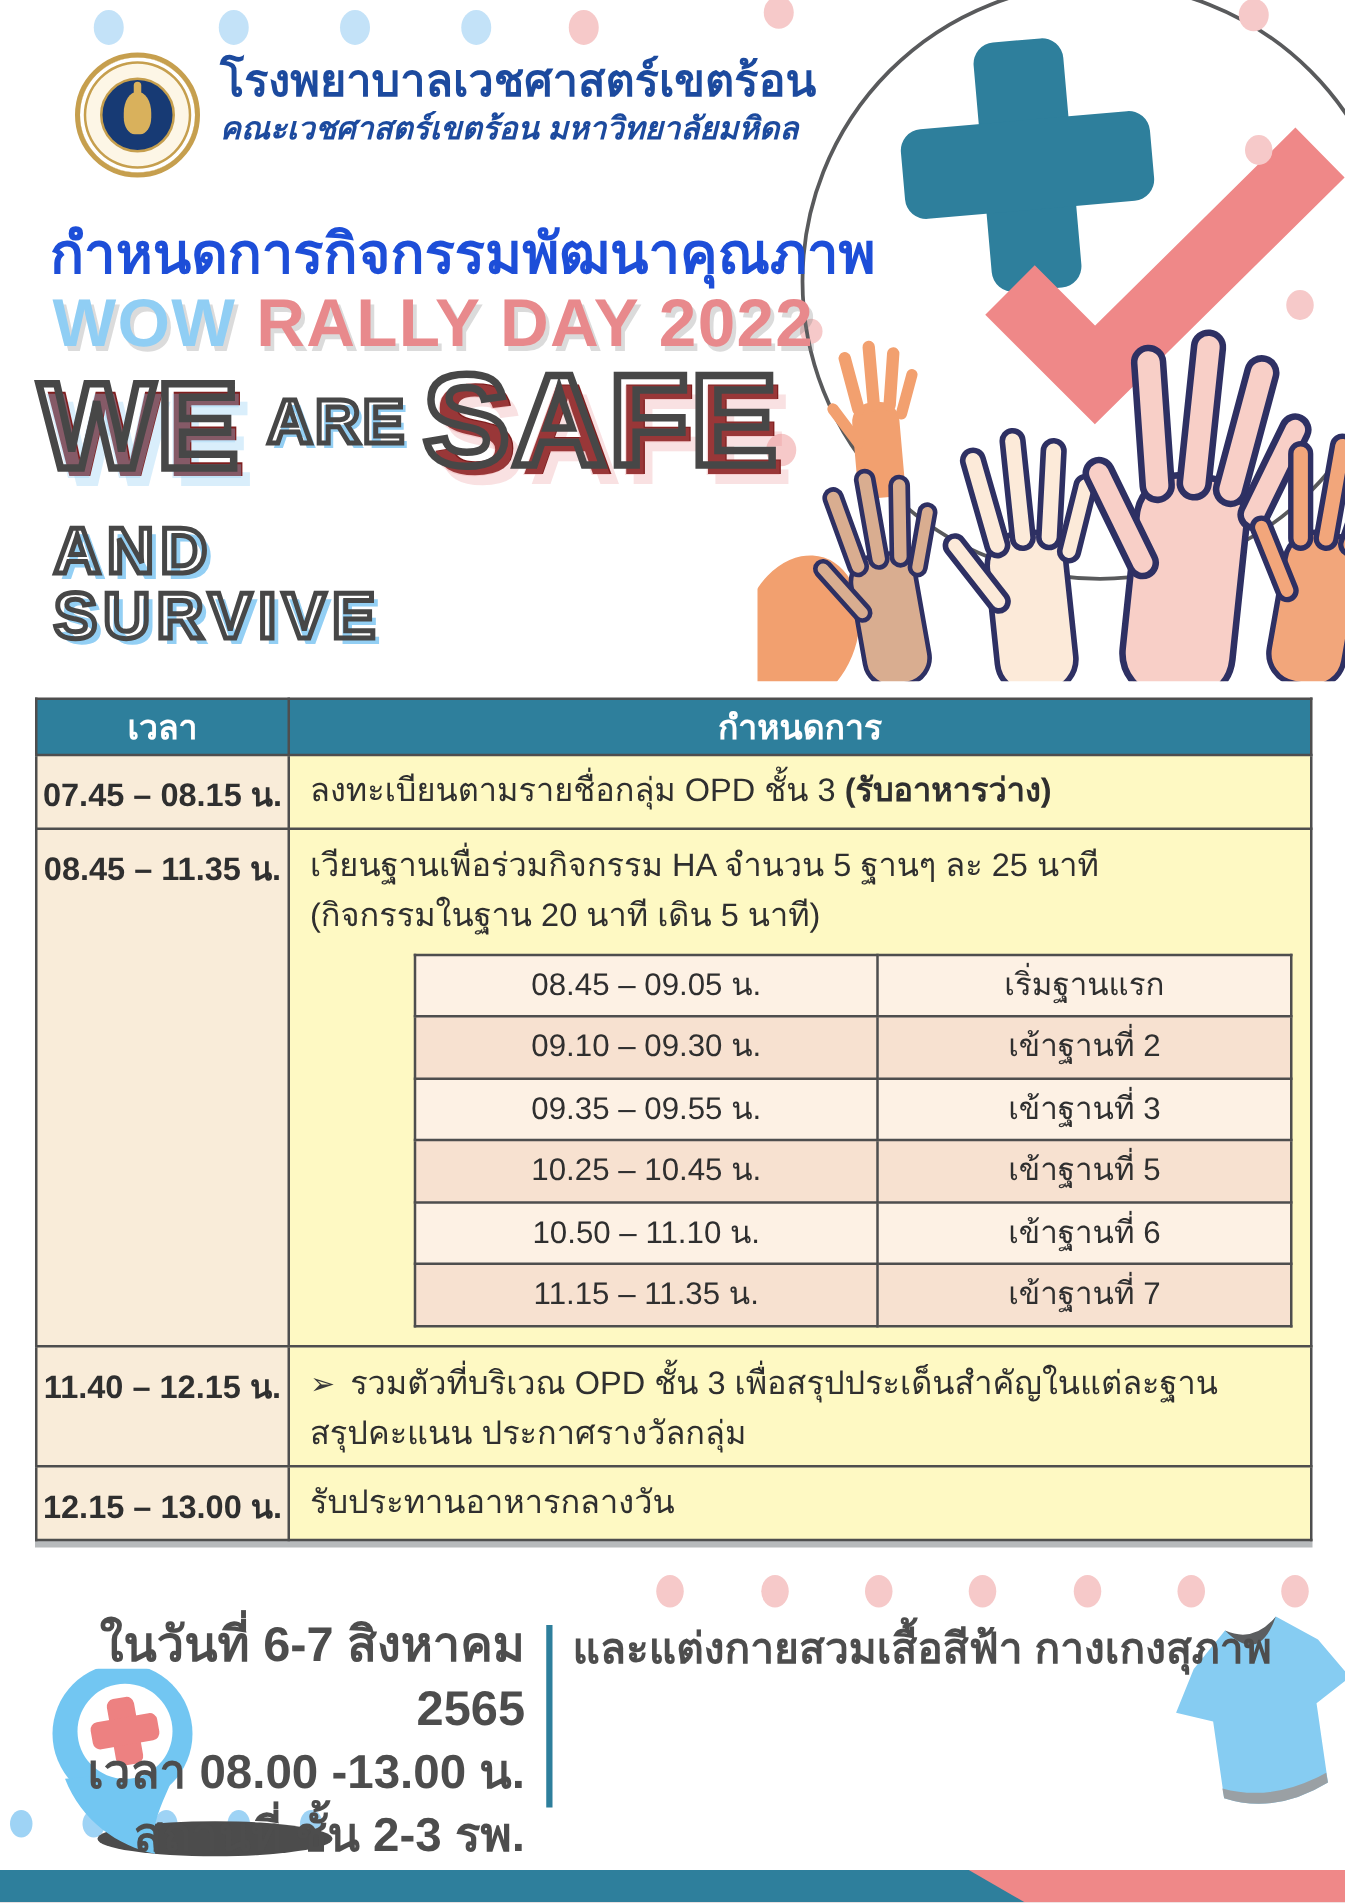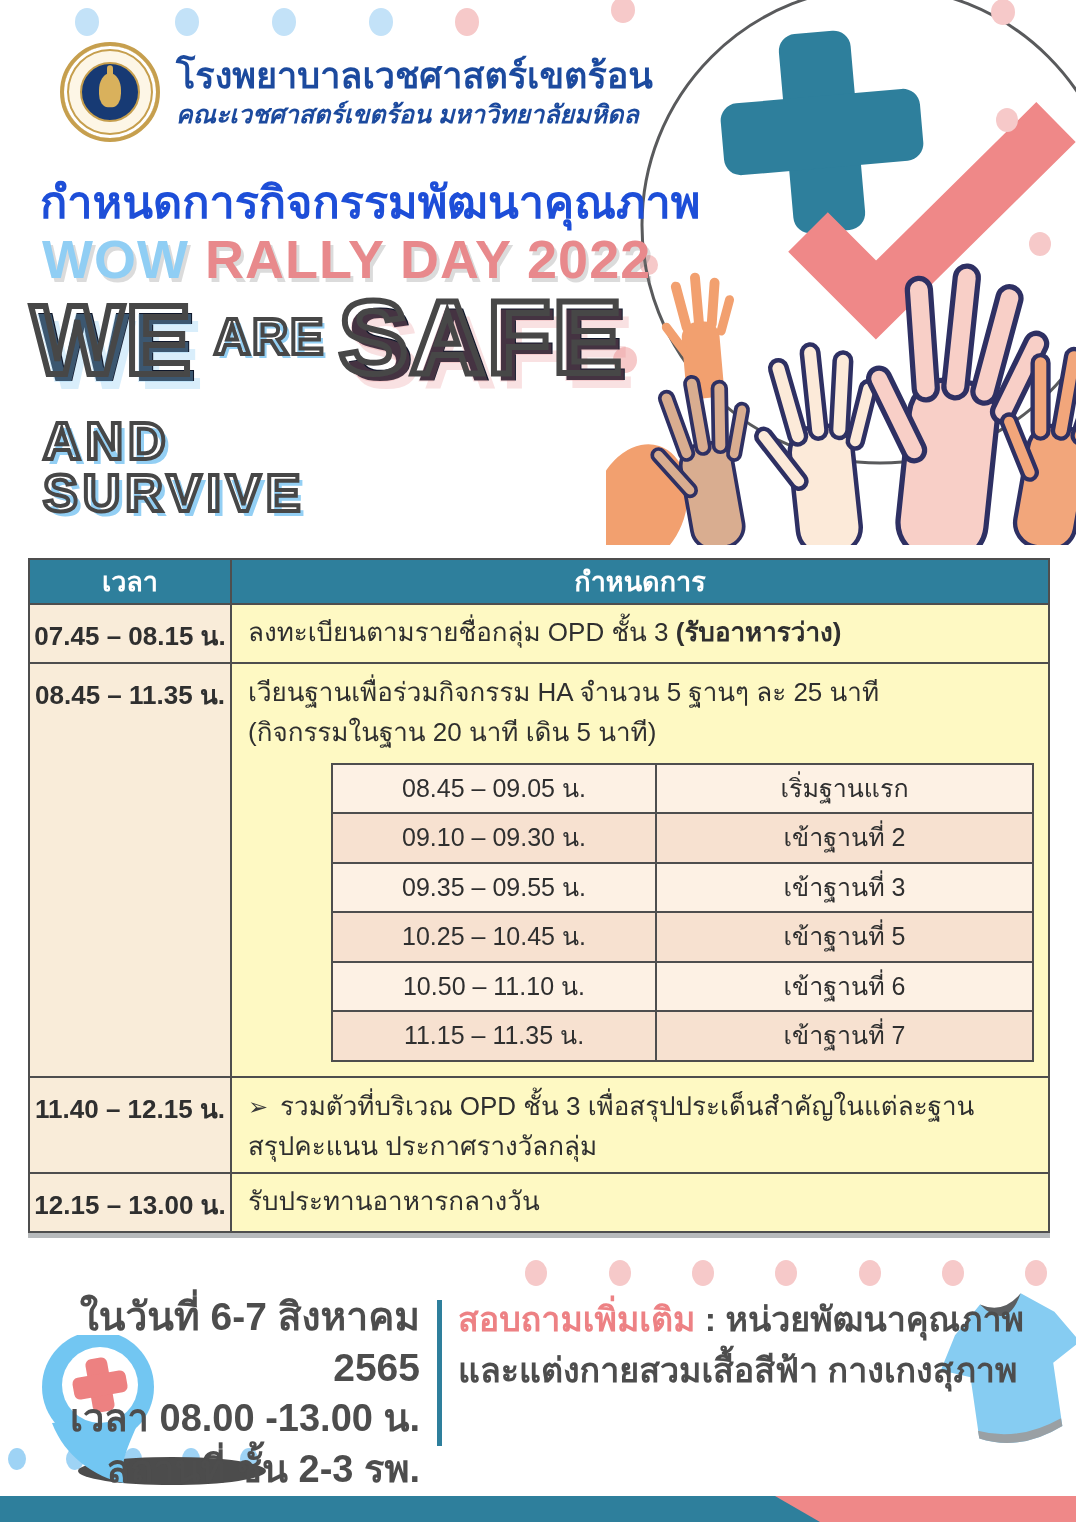--- a/index.html
+++ b/index.html
@@ -6,21 +6,21 @@
   html,body { background:#e8e8e8; }
   body { font-family: "Liberation Sans", "DejaVu Sans", sans-serif; }
   .page { position:relative; width:1076px; height:1522px; background:#ffffff; overflow:hidden; margin:0 auto; }
 
   
   .dot { position:absolute; border-radius:50%; }
   .dot.blue { background:#c3e2f8; }
   .dot.pink { background:#f6c9c9; }
 
   
-  .hdr { position:absolute; left:60px; top:42px; display:flex; align-items:center; z-index:3; }
+  .hdr { position:absolute; left:60px; top:42px; display:flex; z-index:3; }
   .seal { position:relative; width:100px; height:100px; border-radius:50%; background:#fdf6e6;
           border:4px solid #c69f4e; box-shadow:inset 0 0 0 3px #fff, inset 0 0 0 5px #c69f4e; }
   .seal-inner { position:absolute; left:16px; top:16px; width:60px; height:60px; border-radius:50%;
           background:#173a74; border:2px solid #c69f4e; }
   .seal-em { position:absolute; left:50%; top:50%; width:22px; height:34px; transform:translate(-50%,-55%);
           background:#d9b15c; border-radius:50% 50% 40% 40%; }
   .seal-em::after { content:""; position:absolute; left:8px; top:-8px; width:6px; height:14px; background:#d9b15c; border-radius:3px; }
   .org { margin-left:16px; }
   .org-name  { font-size:36px; font-weight:700; color:#1c4a9e; line-height:1.25; }
   .org-sub   { font-size:25px; font-weight:600; color:#1c4a9e; line-height:1.3;font-style:italic; }
@@ -31,21 +31,21 @@
   
   .titles { position:absolute; left:0; top:0; z-index:2; }
   .t1 { position:absolute; left:40px; top:166px; width:720px; font-size:45px; font-weight:800; color:#1d4ed8; white-space:nowrap; }
   .t2 { position:absolute; left:42px; top:228px; font-size:54px; font-weight:800; letter-spacing:1px; white-space:nowrap;
         color:#e8898c; text-shadow:3px 4px 0 rgba(125,125,125,0.28); }
   .t2 .wow { color:#90cef4; }
   .t3 { position:absolute; left:38px; top:292px; display:flex; align-items:flex-end; white-space:nowrap; }
   .word-outline { position:relative; display:inline-block; line-height:1; font-weight:800; }
   .word-outline::after { content:attr(data-text); position:absolute; left:-7px; top:-7px;
         color:transparent; -webkit-text-stroke:6px #474747; }
-  .red  { color:#0f172a; } .blu { color:#93cff4; }
+  .red  { color:#7f1d1d; } .blu { color:#93cff4; }
   .we   { font-size:98px;  letter-spacing:2px; text-shadow:6px 8px 0 rgba(147,207,244,0.35); }
   .safe { font-size:104px; letter-spacing:2px; text-shadow:6px 8px 0 rgba(232,136,139,0.25); }
   .are  { font-size:50px; margin:0 16px 30px 18px; letter-spacing:2px; }
   .are.word-outline::after { -webkit-text-stroke:4px #474747; left:-4px; top:-4px; }
   .t4 { position:absolute; left:48px; top:420px; font-size:52px; letter-spacing:5px; }
   .t4 .word-outline::after { -webkit-text-stroke:4px #474747; left:-5px; top:-5px; }
 
   
   .sched { position:absolute; left:28px; top:558px; width:1022px; border-collapse:collapse; z-index:2;
            box-shadow:0 5px 0 #b7babc; }
@@ -54,21 +54,21 @@
   .sched td { border:2px solid #4e4e4e; font-size:26px; color:#2f2f2f; vertical-align:top; }
   .sched td.time { width:220px; text-align:center; font-weight:700; background:#f9ecd9; padding:10px 4px 6px 4px; white-space:nowrap; }
   .sched td.agenda { background:#fef9c3; padding:8px 14px 6px 16px; line-height:1.5; }
   tr.r0 td { height:46px; } tr.r4 td { height:48px; }
   .line { line-height:1.55; }
   .line .arr { color:#3a3a3a; font-size:24px; margin-right:12px; }
   .line.line2 { margin-left:0; }
   
   .sub { border-collapse:collapse; margin:10px 0 8px 83px; width:703px; }
   .sub td { border:2px solid #4e4e4e; text-align:center; font-size:25px; padding:5px 4px; background:#fdf1e4; height:41px; vertical-align:middle; }
-  .sub td.stime { width:324px; }
+  .sub td.stime { width:370px; }
   .sub tr:nth-child(even) td { background:#f7e1d0; }
 
   
   .foot { position:absolute; left:0; top:1292px; width:1076px; z-index:4; }
   .f-left { position:absolute; left:10px; top:0; width:410px; text-align:right; font-weight:800; color:#4d4d4d; }
   .f-left .fl1 { font-size:39px; line-height:1.3; }
   .f-left .fl2, .f-left .fl3 { font-size:38px; line-height:1.32; }
   .f-div { position:absolute; left:437px; top:8px; width:5px; height:146px; background:#2e7f9c; }
   .f-right { position:absolute; left:458px; top:2px; width:590px; font-weight:800; color:#4d4d4d; font-size:34px; line-height:1.5; }
   .f-right .ask { color:#ed8184; }
@@ -229,21 +229,20 @@
   </svg>
 
   <div class="foot">
     <div class="f-left">
       <div class="fl1">ในวันที่ 6-7 สิงหาคม 2565</div>
       <div class="fl2">เวลา 08.00 -13.00 น.</div>
       <div class="fl3">สถานที่ ชั้น 2-3 รพ.</div>
     </div>
     <div class="f-div"></div>
     <div class="f-right">
-      <div><span class="ask">สอบถามเพิ่มเติม</span><span> : หน่วยพัฒนาคุณภาพ</span></div>
       <div>และแต่งกายสวมเสื้อสีฟ้า กางเกงสุภาพ</div>
     </div>
   </div>
 
   <svg class="shirt-svg" width="155" height="175" viewBox="0 0 155 175">
     <g transform="rotate(-10 78 85)">
       <path d="M28,46 L58,20 Q78,40 100,16 L130,40 L150,74 L120,90 L118,154 Q72,172 34,152 L36,90 L8,78 Z" fill="#86ccf2"></path>
       <path d="M58,20 Q80,52 100,16 Q79,34 58,20 Z" fill="#5c5e60"></path>
       <path d="M34,144 Q72,162 118,146 L118,154 Q72,172 34,152 Z" fill="#9aa0a4"></path>
     </g>

